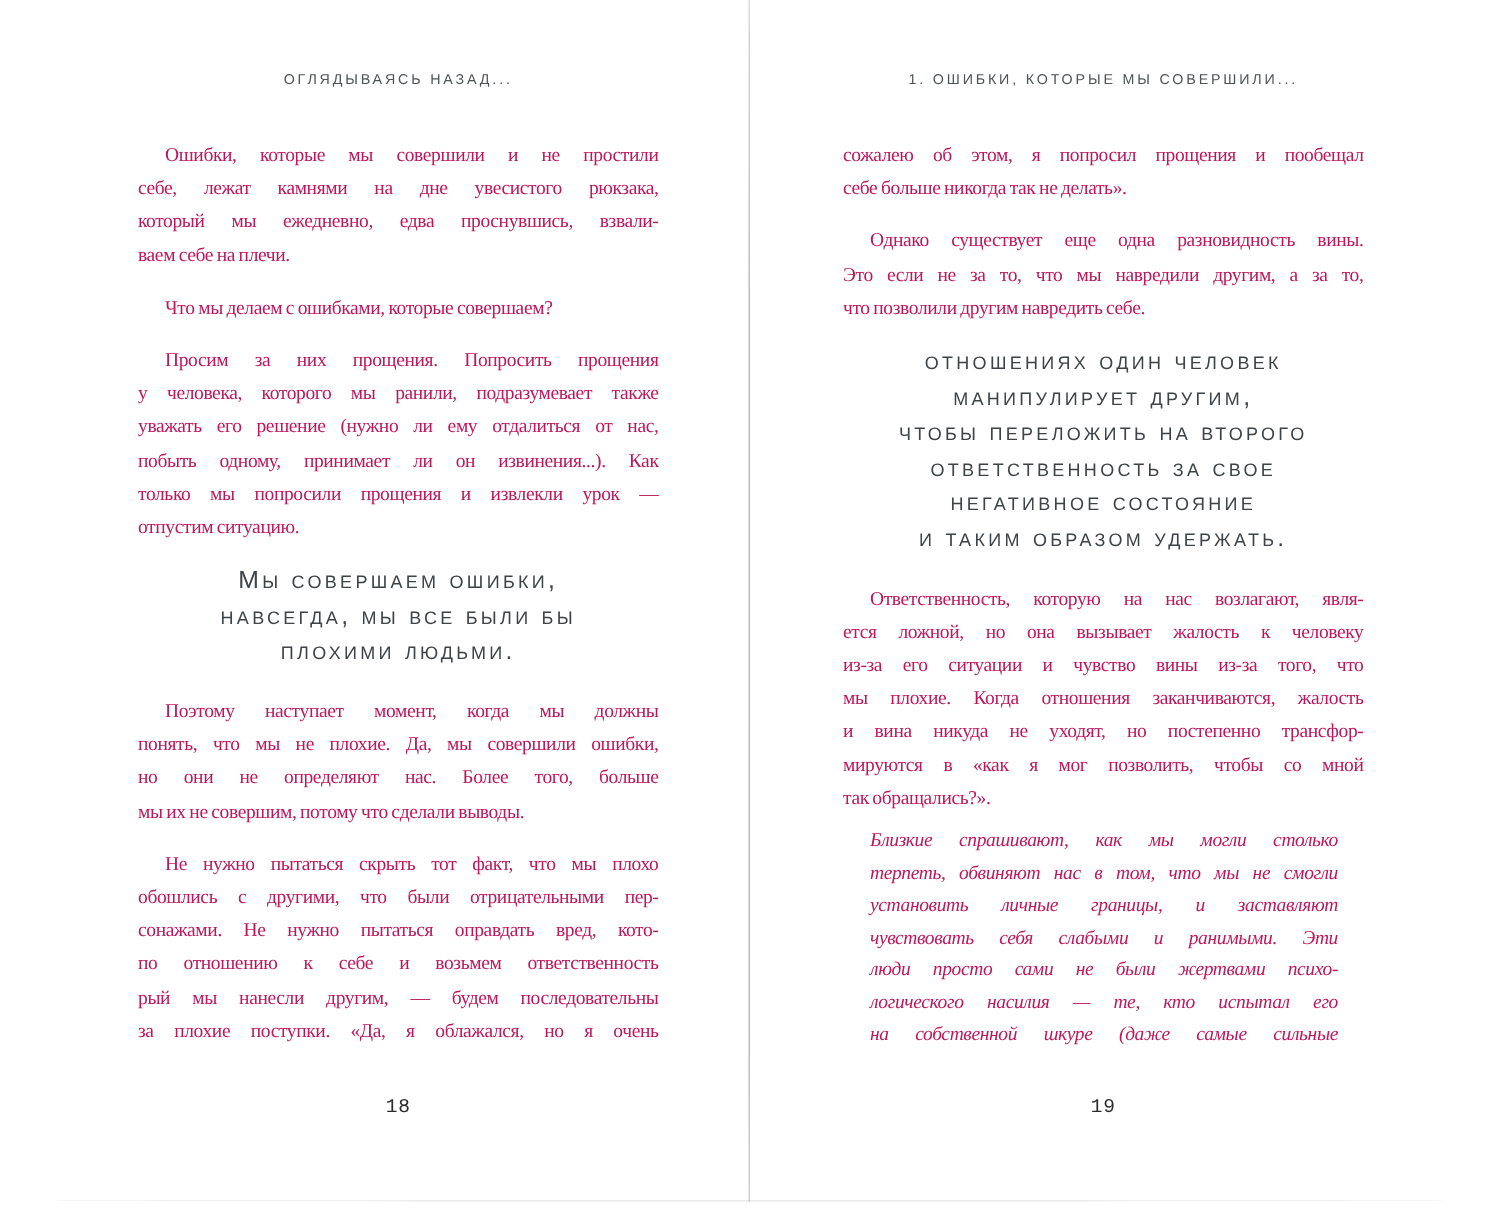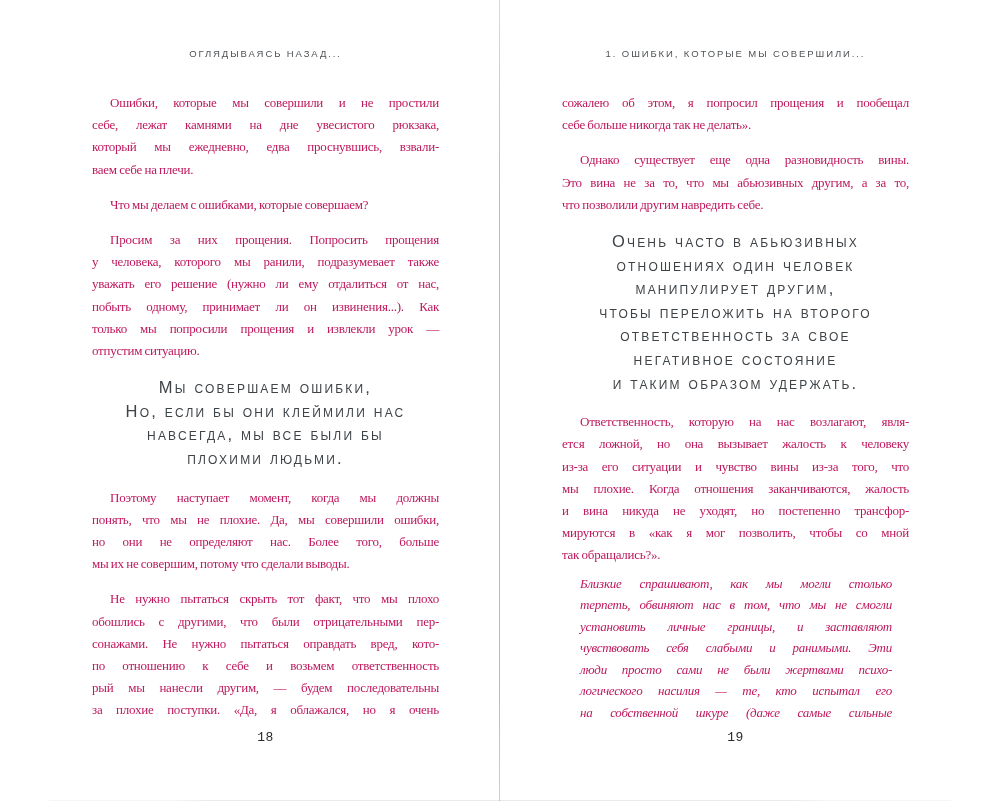--- a/index.html
+++ b/index.html
@@ -91,21 +91,20 @@
     <div class="para indent">
         <span class="line">Просим за них прощения. Попросить прощения</span>
         <span class="line">у человека, которого мы ранили, подразумевает также</span>
         <span class="line">уважать его решение (нужно ли ему отдалиться от нас,</span>
         <span class="line">побыть одному, принимает ли он извинения...). Как</span>
         <span class="line">только мы попросили прощения и извлекли урок —</span>
         <span class="line">отпустим ситуацию.</span>
       </div>
     <div class="pullquote">
         <span class="line">Мы совершаем ошибки,</span>
-        <span class="line">Но, если бы они клеймили нас</span>
         <span class="line">навсегда, мы все были бы</span>
         <span class="line">плохими людьми.</span>
       </div>
     <div class="para indent">
         <span class="line">Поэтому наступает момент, когда мы должны</span>
         <span class="line">понять, что мы не плохие. Да, мы совершили ошибки,</span>
         <span class="line">но они не определяют нас. Более того, больше</span>
         <span class="line">мы их не совершим, потому что сделали выводы.</span>
       </div>
     <div class="para indent cont">
@@ -122,25 +121,24 @@
   <div class="spine"></div>
 
   <div class="page page-right">
     <div class="runhead">1. ОШИБКИ, КОТОРЫЕ МЫ СОВЕРШИЛИ...</div>
     <div class="para first">
         <span class="line">сожалею об этом, я попросил прощения и пообещал</span>
         <span class="line">себе больше никогда так не делать».</span>
       </div>
     <div class="para indent">
         <span class="line">Однако существует еще одна разновидность вины.</span>
-        <span class="line">Это вина не за то, что мы абьюзивных другим, а за то,</span>
+        <span class="line">Это если не за то, что мы навредили другим, а за то,</span>
         <span class="line">что позволили другим навредить себе.</span>
       </div>
     <div class="pullquote">
-        <span class="line">Очень часто в абьюзивных</span>
         <span class="line">отношениях один человек</span>
         <span class="line">манипулирует другим,</span>
         <span class="line">чтобы переложить на второго</span>
         <span class="line">ответственность за свое</span>
         <span class="line">негативное состояние</span>
         <span class="line">и таким образом удержать.</span>
       </div>
     <div class="para indent">
         <span class="line">Ответственность, которую на нас возлагают, явля-</span>
         <span class="line">ется ложной, но она вызывает жалость к человеку</span>

